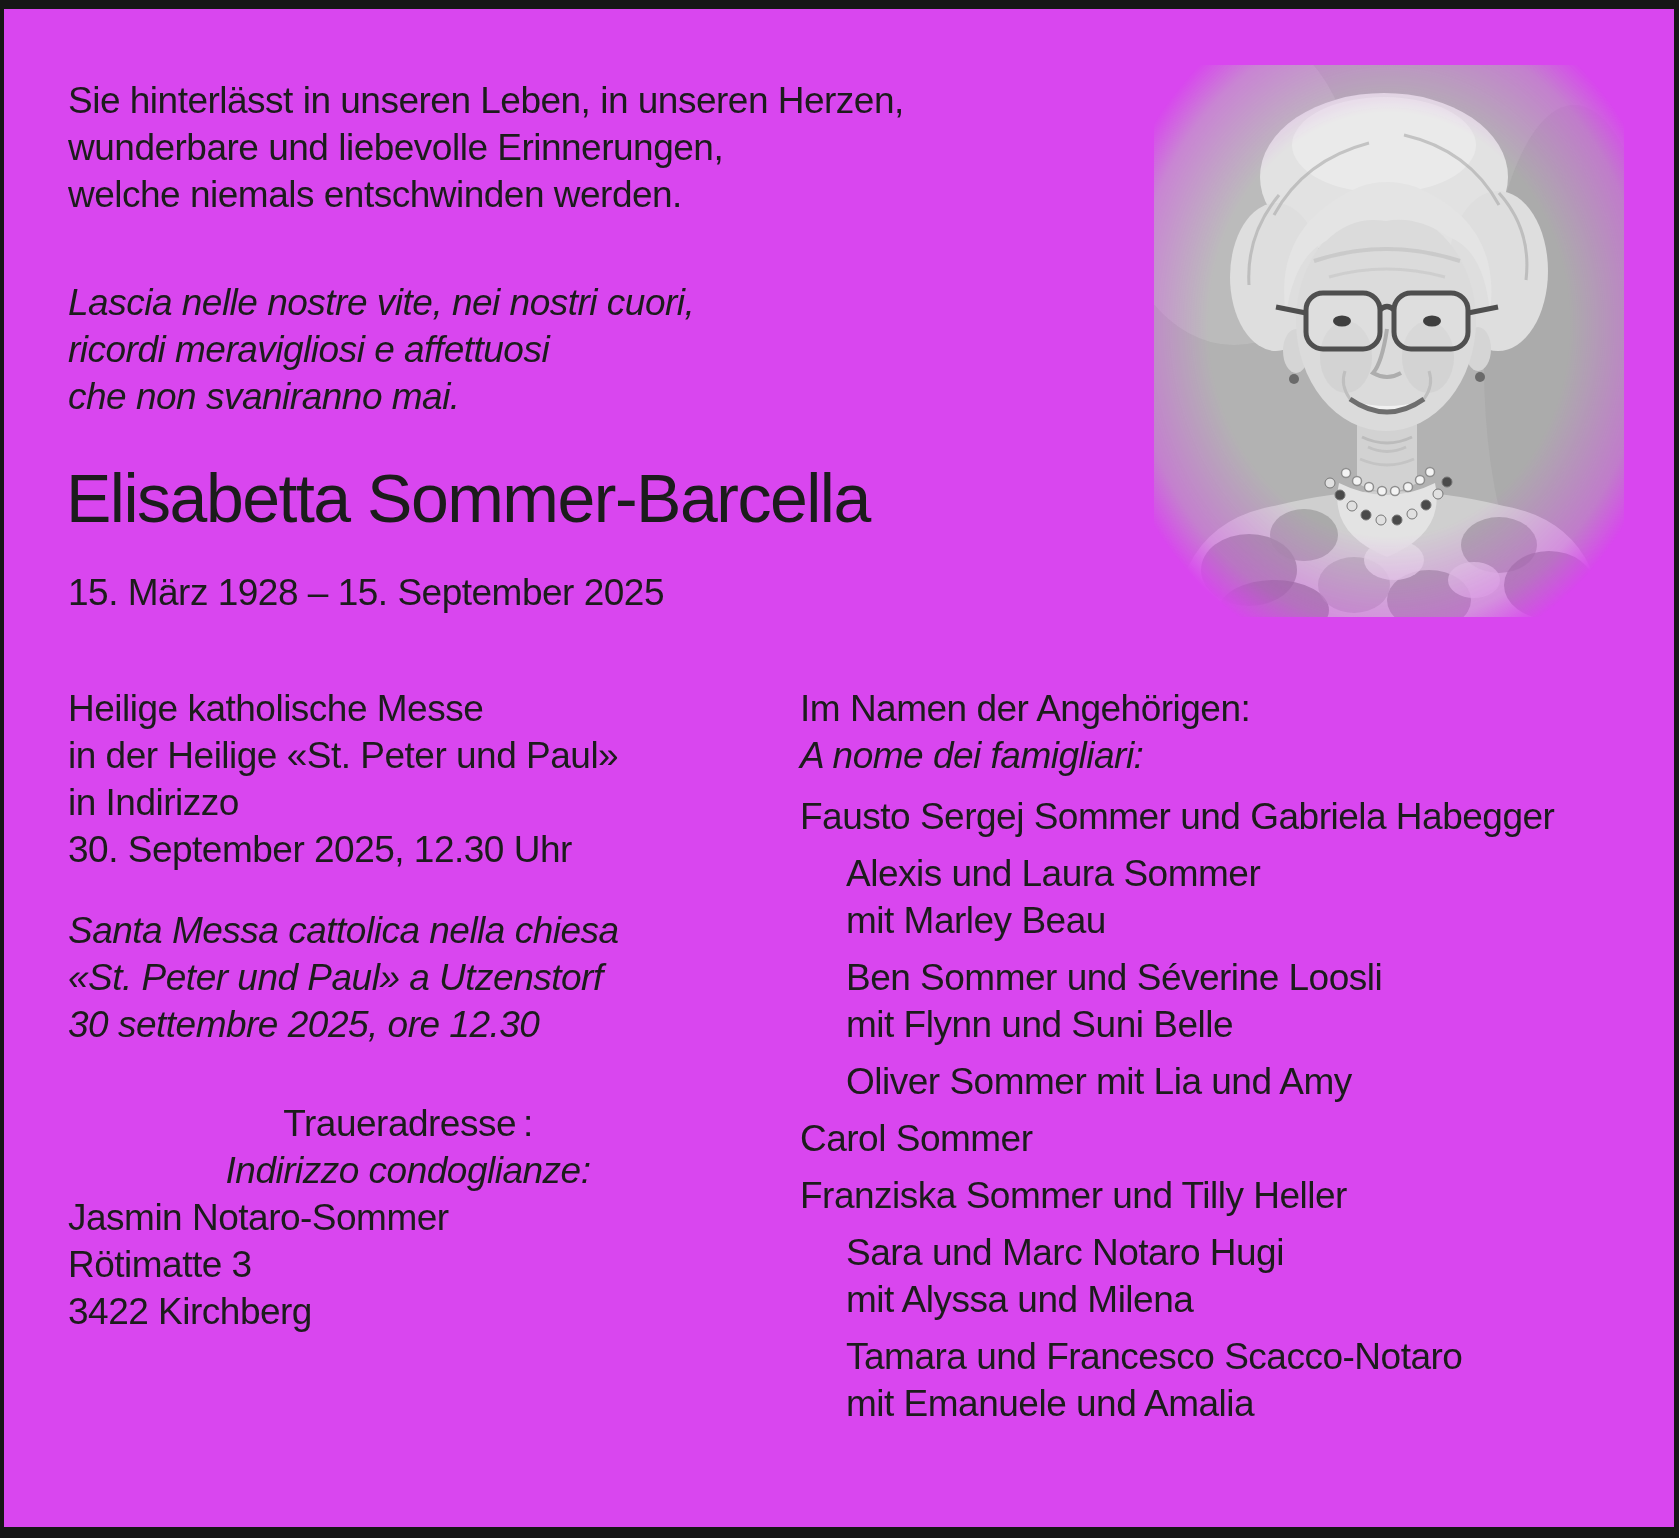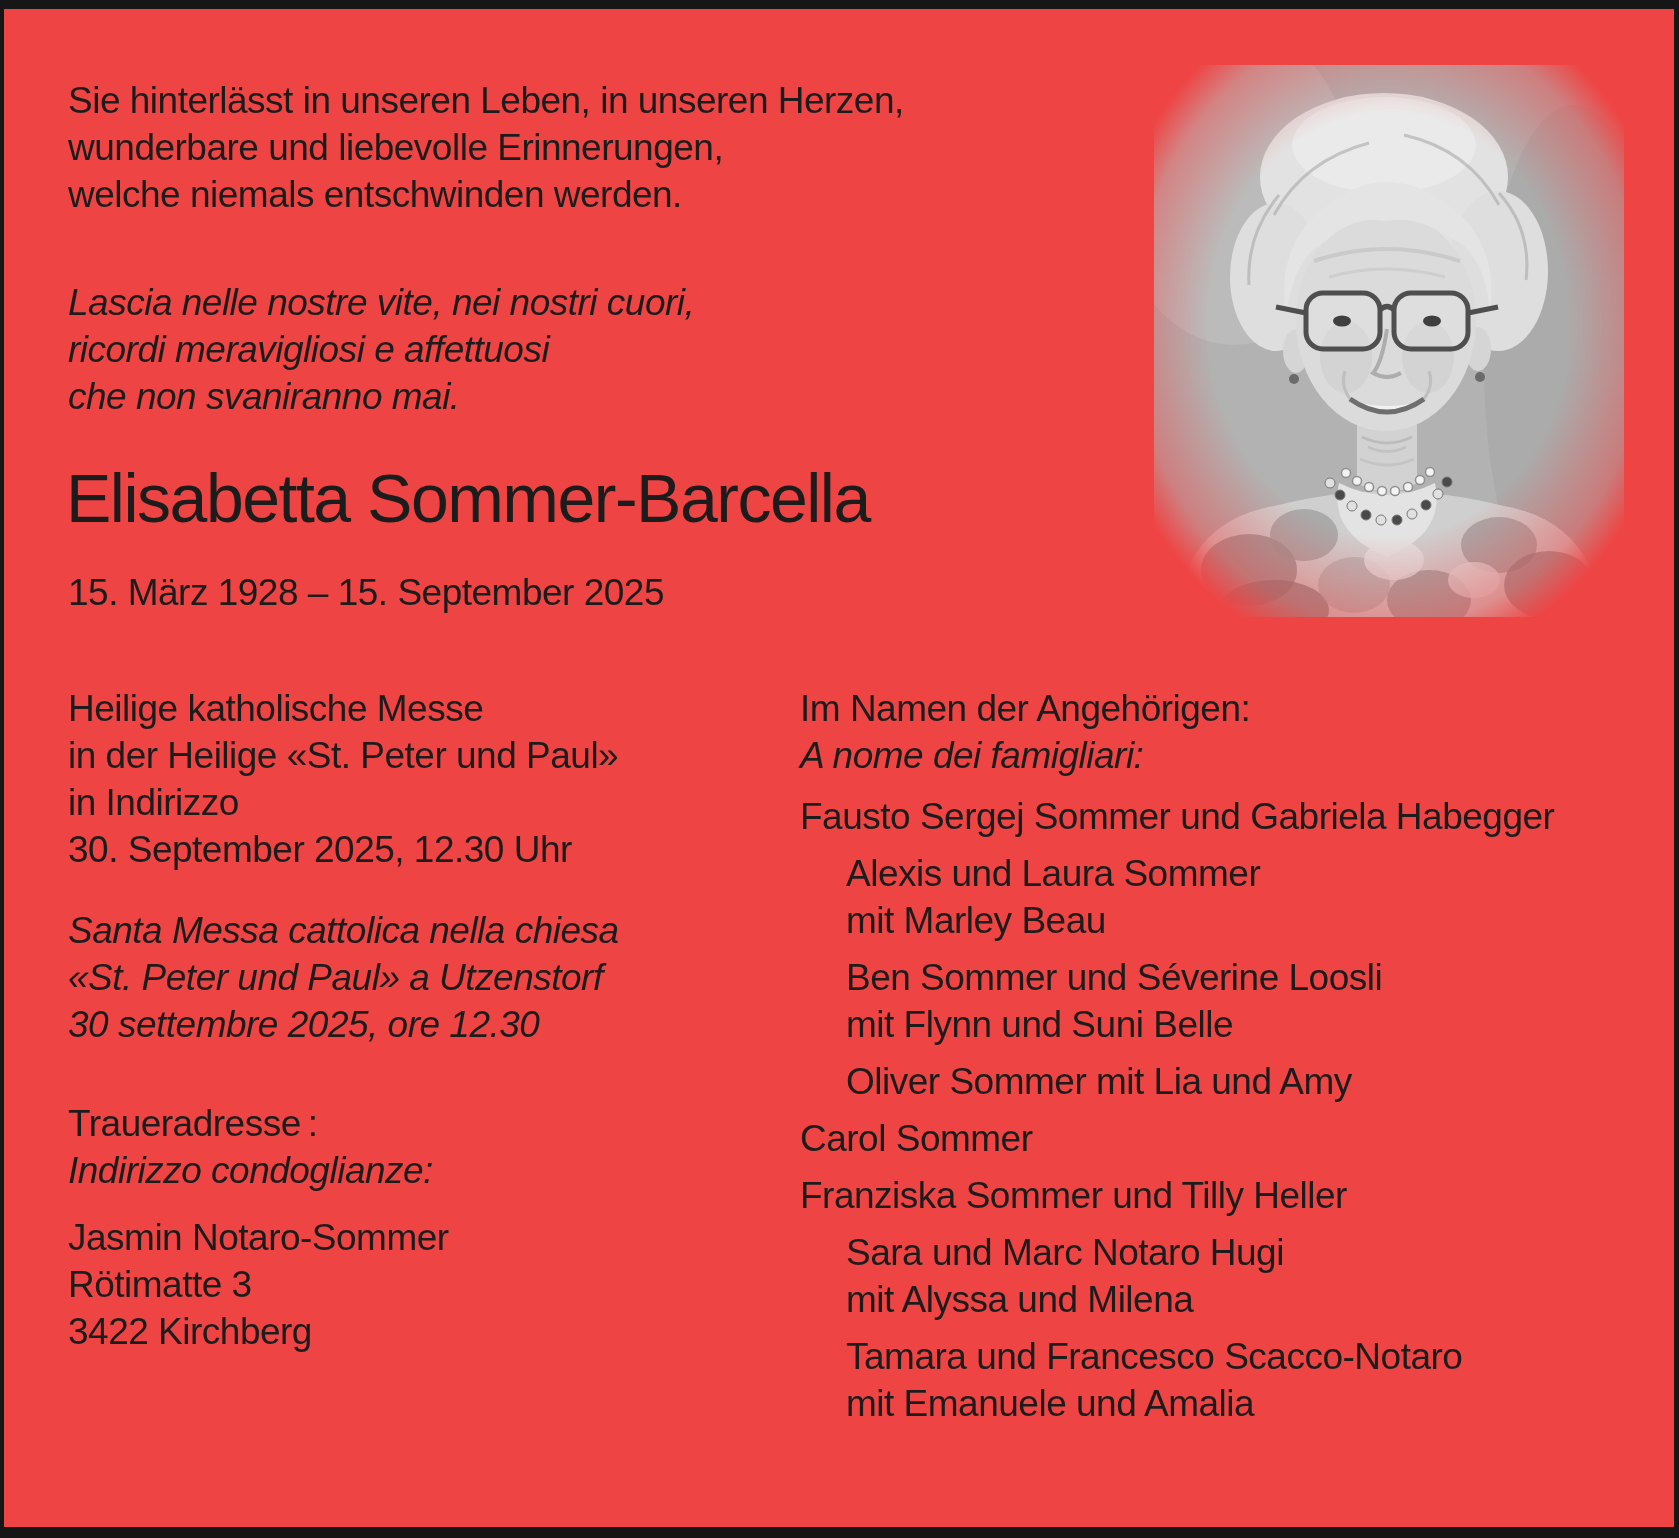--- a/index.html
+++ b/index.html
@@ -1,20 +1,20 @@
 <!DOCTYPE html>
 <html><head>
 <meta charset="utf-8">
 <style>
   html,body { margin:0; padding:0; background:#ffffff; }
   .page {
     position:relative;
     width:1679px; height:1538px;
     box-sizing:border-box;
-    background:#ef4444;
+    background:#d946ef;
     border-top:9px solid #161616;
     border-bottom:11px solid #161616;
     border-left:4px solid #161616;
     border-right:5px solid #161616;
     overflow:hidden;
     font-family:"Liberation Sans", sans-serif;
     color:#1c1c1c;
     letter-spacing:-0.5px;
   }
   .body-size { font-size:37px; line-height:47px; }
@@ -25,22 +25,22 @@
   .deceased-name {
     left:62px; top:445px;
     font-size:68px; line-height:88px;
     letter-spacing:-1.5px;
     white-space:nowrap;
   }
   .dates { left:64px; top:560px; }
   .left-col { left:64px; top:676px; width:680px; }
   .right-col { left:796px; top:676px; width:820px; }
   .service-it { margin-top:34px; }
-  .address-labels { margin-top:52px; }
-  .address { margin-top:20px; }
+  .address-labels { margin-top:52px;text-align:center; }
+  .address { }
   .family-list { margin-top:14px; }
   .family-group { margin-top:10px; }
   .family-group.indent { padding-left:46px; }
   .photo-wrap {
     left:1150px; top:56px;
     width:470px; height:552px;
   }
   .photo-wrap svg { display:block; width:100%; height:100%; }
 </style>
 </head>

